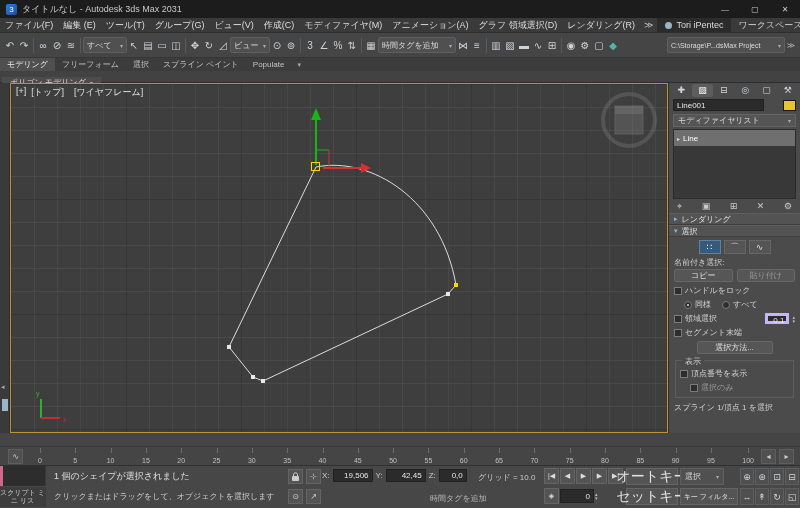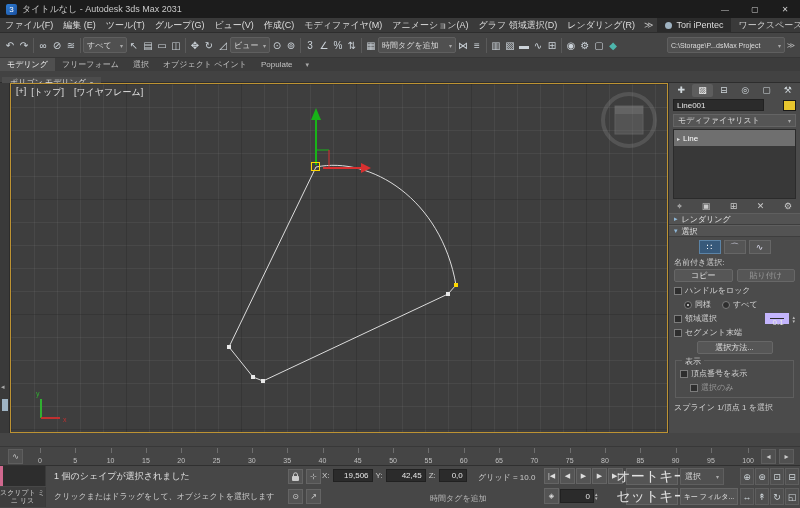--- a/index.html
+++ b/index.html
@@ -84,21 +84,21 @@
   .sub-btn.active{background:#37597a;border-color:#5b83a6;color:#fff}
   .cp-label{color:#cfcfcf;margin:2px 0 1px}
   .btn-row{display:flex;gap:4px;margin:1px 0 2px}
   .cp-btn{flex:1;height:13px;line-height:12px;background:#565656;border:1px solid #676767;border-radius:2px;text-align:center;color:#e2e2e2}
   .cp-btn.disabled{color:#9a9a9a}
   .chk-row{display:flex;align-items:center;gap:3px;margin:3px 0;color:#d5d5d5}
   .chk{width:8px;height:8px;background:#2e2e2e;border:1px solid #7c7c7c;flex:0 0 auto}
   .radio{width:8px;height:8px;border-radius:50%;background:#2e2e2e;border:1px solid #7c7c7c;position:relative;flex:0 0 auto}
   .radio.on::after{content:"";position:absolute;inset:2px;border-radius:50%;background:#ddd}
   .indent{margin-left:10px}
-  .mini-field{width:24px;height:11px;line-height:10px;background:#2b2b2b;border:5px solid #c4b5fd;font-size:8px;text-align:right;padding:0 2px;color:#e6e6e6;margin-left:auto}
+  .mini-field{width:24px;height:11px;line-height:10px;background:#2b2b2b;border:3px solid #c4b5fd;font-size:8px;text-align:right;padding:0 2px;color:#e6e6e6;margin-left:auto}
   .spin{display:flex;flex-direction:column;justify-content:center;font-size:5px;line-height:4px;color:#bbb}
   .select-by{width:76px;margin:3px auto 2px;flex:none;display:block}
   .display-group{border:1px solid #5e5e5e;margin:6px 1px 2px;padding:4px 4px 1px;position:relative}
   .group-title{position:absolute;top:-5px;left:6px;background:#4b4b4b;padding:0 3px;color:#d8d8d8}
   .dim{color:#999}
   .sel-status{margin-top:4px;color:#d0d0d0}
 
   
   .timeline{position:absolute;top:433px;left:0;width:800px;height:13px;background:#3c3c3c;border-top:1px solid #2e2e2e}
   .time-handle{position:absolute;left:26px;top:1px;width:66px;height:10px;background:#6e6e6e;border:1px solid #7d7d7d;border-radius:2px;font-size:8px;line-height:8px;text-align:center;color:#f2f2f2}
@@ -187,21 +187,21 @@
     <div class="tb-dd dd-project">
       <span>C:\Storage\P...dsMax Project</span>
         <span class="caret">▾</span>
     </div>
     <span class="tb-overflow">≫</span>
   </div>
 
   <div class="ribbon-tabs">
     <span class="tbgroup">
       
-    <span class="rtab active">モデリング</span><span class="rtab">フリーフォーム</span><span class="rtab">選択</span><span class="rtab">オブジェクト ペイント</span><span class="rtab">Populate</span></span>
+    <span class="rtab active">モデリング</span><span class="rtab">フリーフォーム</span><span class="rtab">選択</span><span class="rtab">スプライン ペイント</span><span class="rtab">Populate</span></span>
     <span class="ribbon-min">▾</span>
   </div>
   <div class="ribbon-sub">
     <span class="subtab">
       <span>ポリゴン モデリング</span>
       <span class="caret">▾</span>
     </span>
   </div>
 
   <div class="main">

